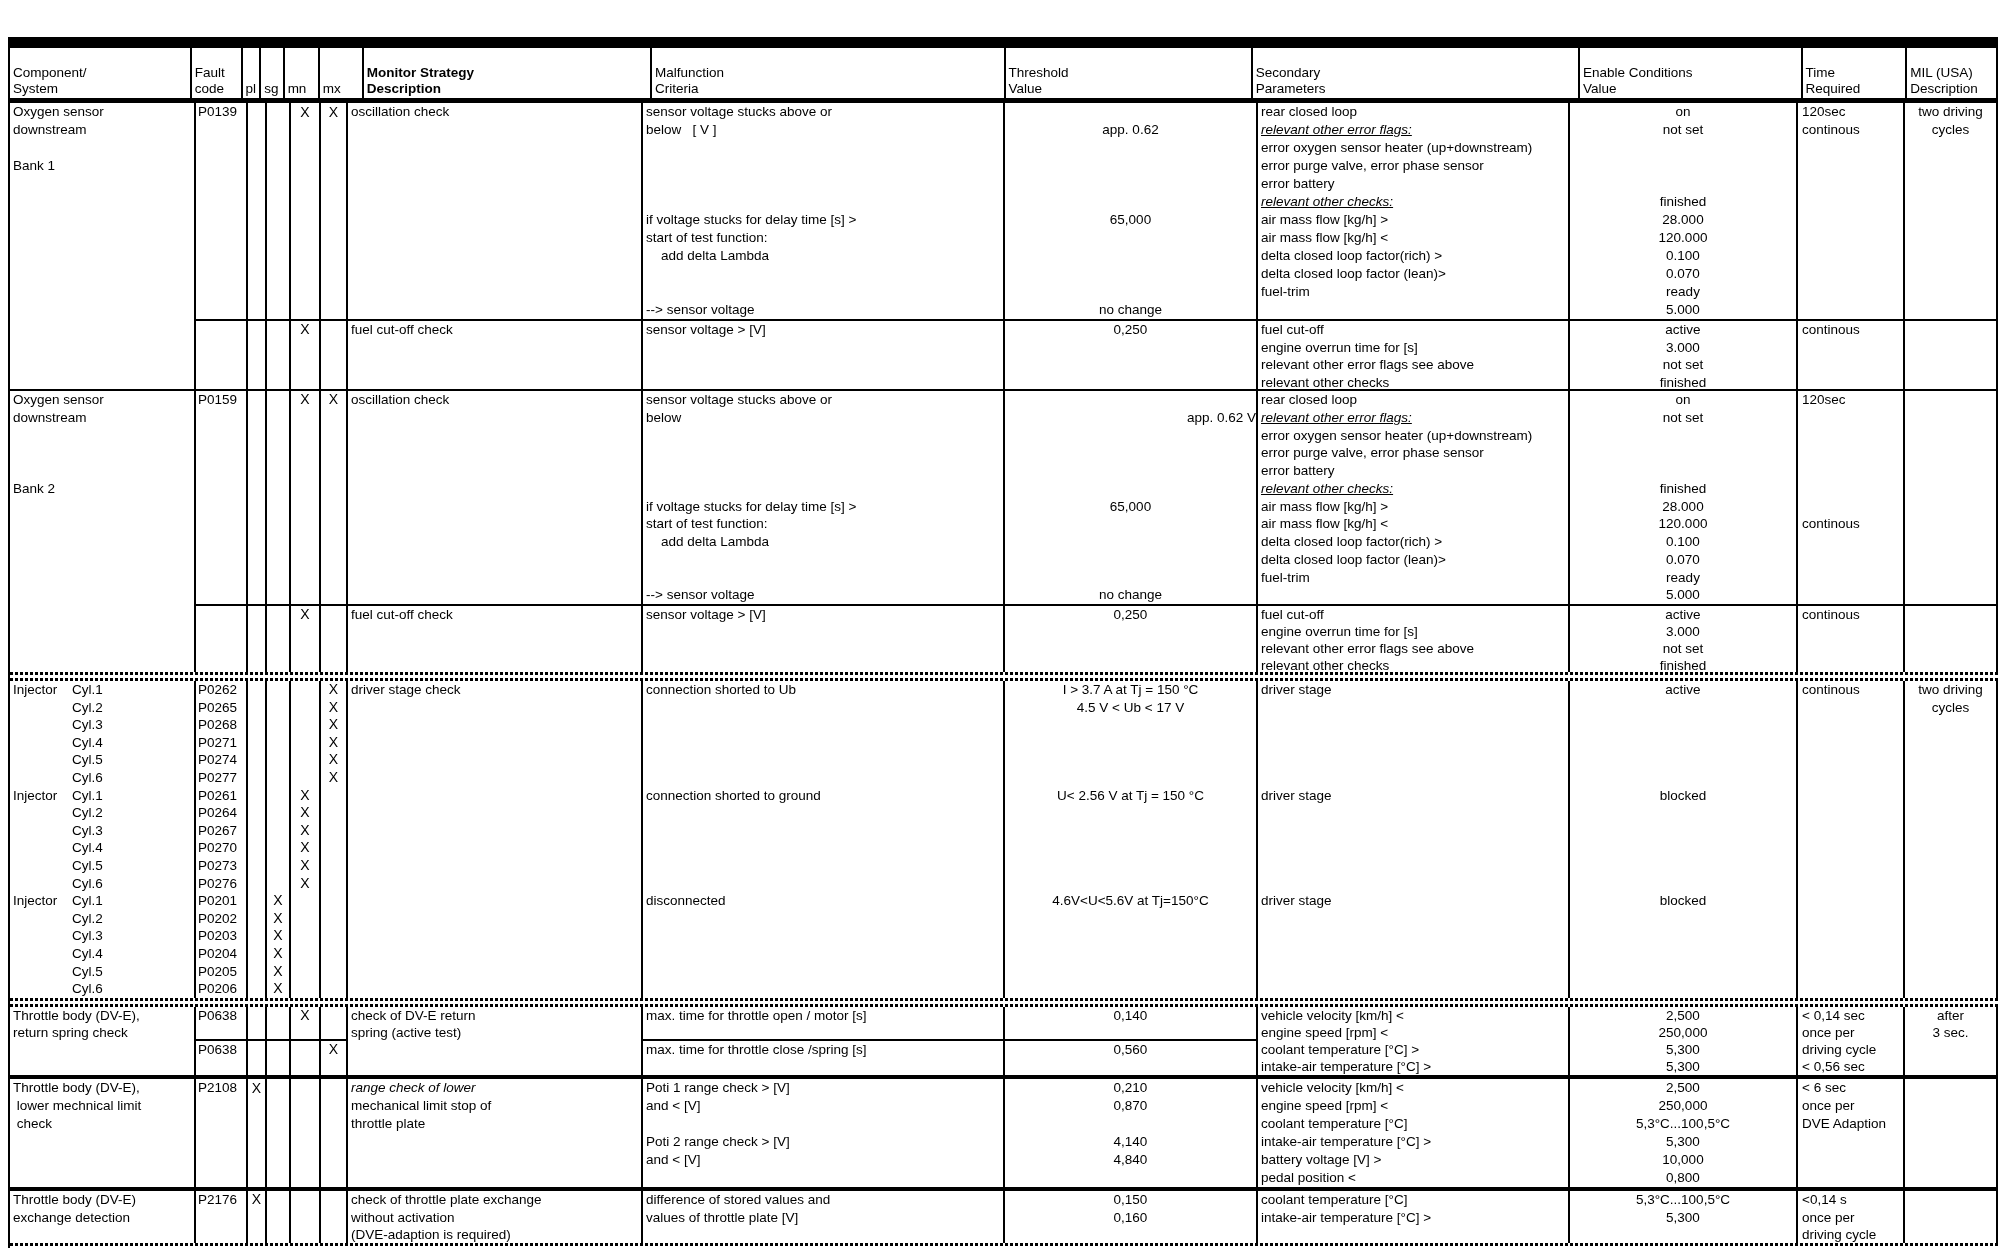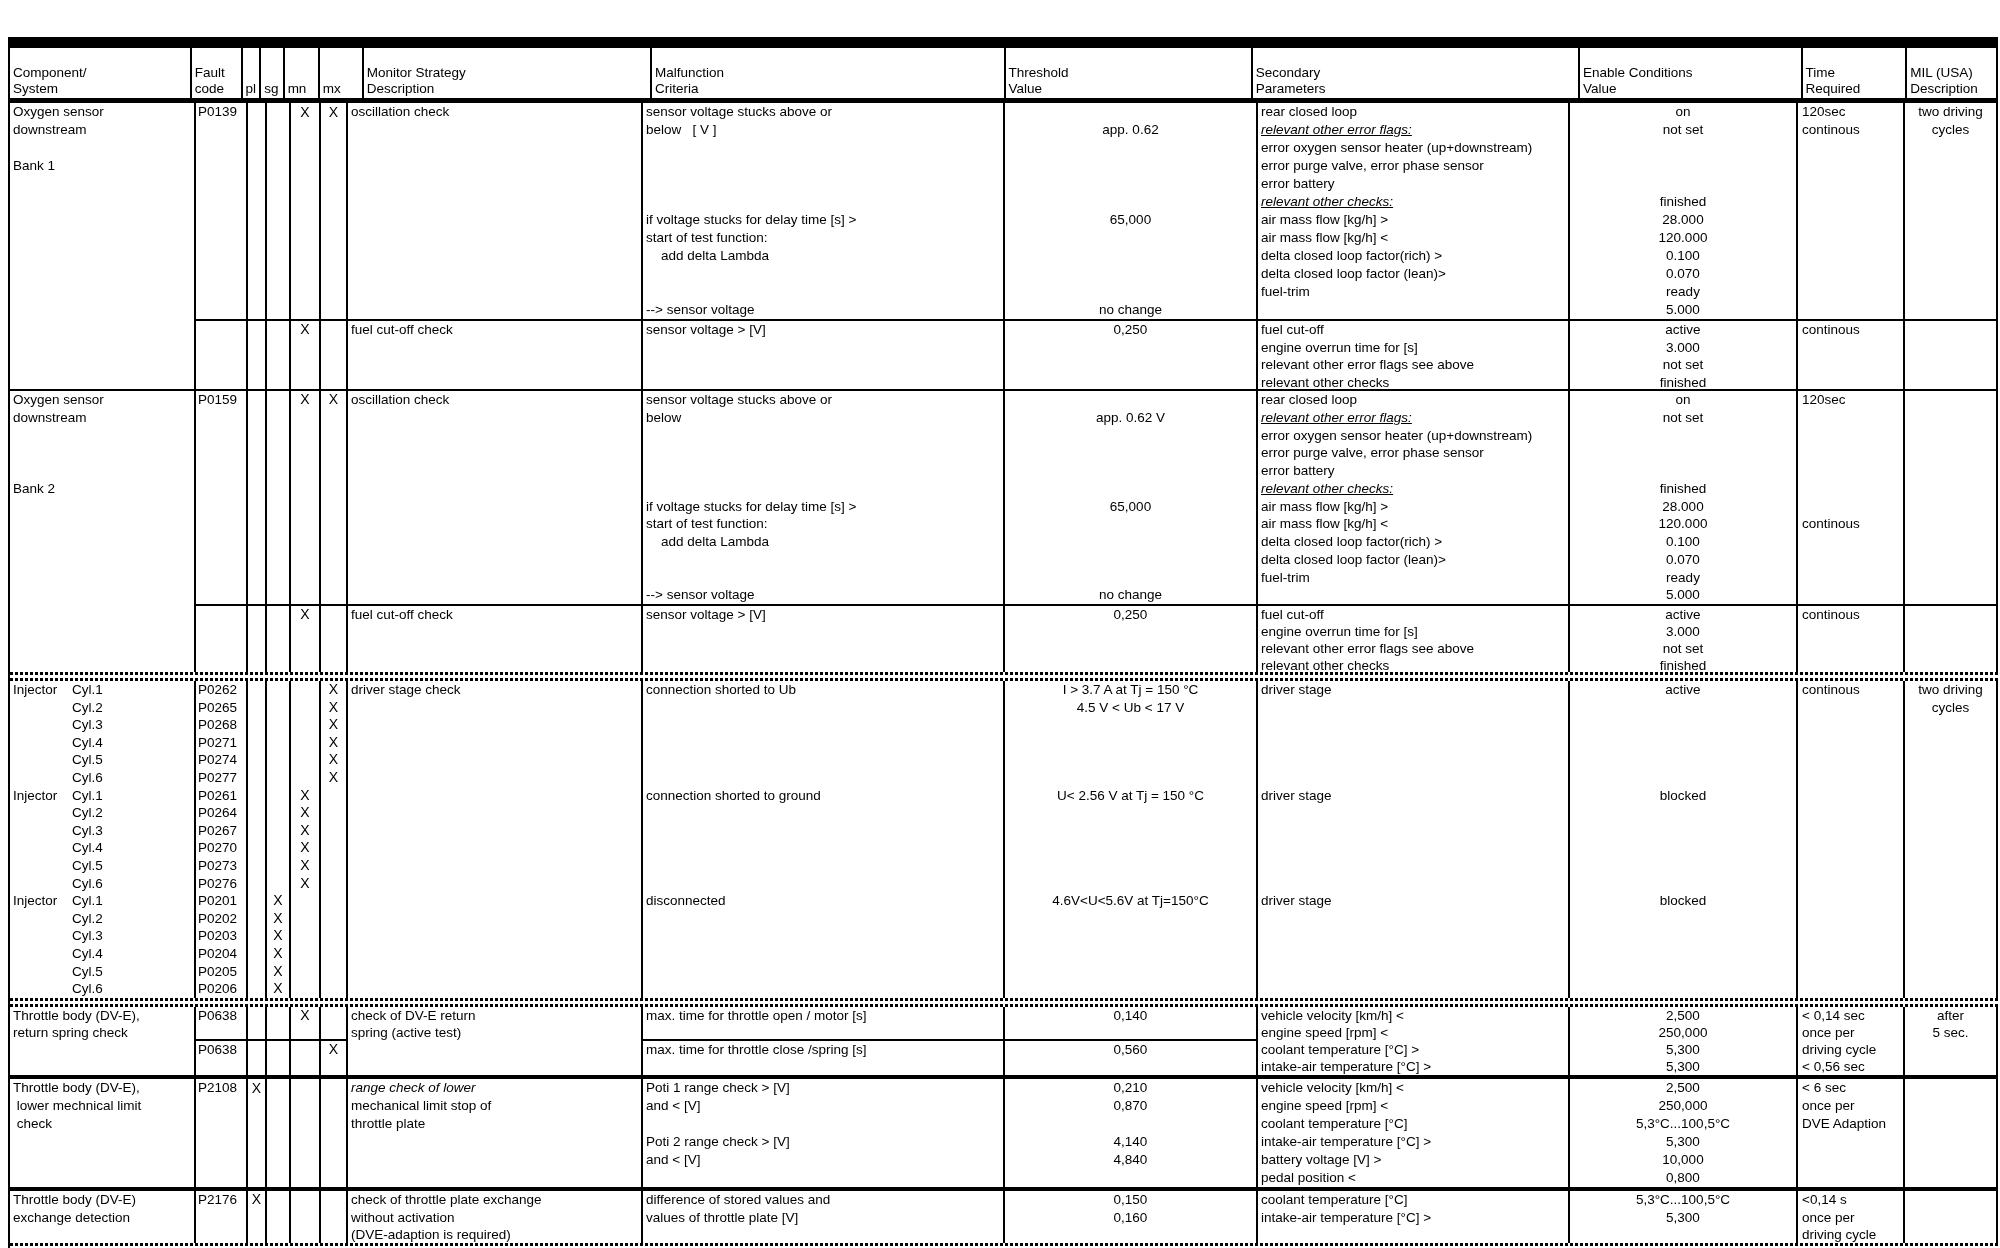--- a/index.html
+++ b/index.html
@@ -49,21 +49,21 @@
       </div>
       <div class="hcell c-sg" style="width: 24px;">
         <div class="hl">sg</div>
       </div>
       <div class="hcell c-mn" style="width: 36px;">
         <div class="hl">mn</div>
       </div>
       <div class="hcell c-mx" style="width: 45px;">
         <div class="hl">mx</div>
       </div>
-      <div class="hcell c-monitor" style="width: 295px;">
+      <div class="hcell c-monitor" style="width: 295px; font-weight: bold;">
         <div class="hl">Monitor Strategy</div>
         <div class="hl">Description</div>
       </div>
       <div class="hcell c-malfunction" style="width: 362px;">
         <div class="hl">Malfunction</div>
         <div class="hl">Criteria</div>
       </div>
       <div class="hcell c-threshold" style="width: 253px;">
         <div class="hl">Threshold</div>
         <div class="hl">Value</div>
@@ -209,21 +209,21 @@
       </div>
       <div class="cell c-malfunction" style="width: 362px;">
         <div class="ln" style="top: 0px;">sensor voltage stucks above or</div>
         <div class="ln" style="top: 18px;">below</div>
         <div class="ln" style="top: 107px;">if voltage stucks for delay time [s] &gt;</div>
         <div class="ln" style="top: 124px;">start of test function:</div>
         <div class="ln" style="top: 142px;">    add delta Lambda</div>
         <div class="ln" style="top: 195px;">--&gt; sensor voltage</div>
       </div>
       <div class="cell c-threshold" style="width: 253px;">
-        <div class="ln" style="top: 18px;">app. 0.62 V</div>
+        <div class="ln" style="top: 18px; text-align: right;">app. 0.62 V</div>
         <div class="ln" style="top: 107px;">65,000</div>
         <div class="ln" style="top: 195px;">no change</div>
       </div>
       <div class="cell c-secondary" style="width: 312px;">
         <div class="ln" style="top: 0px;">rear closed loop</div>
         <div class="ln ui" style="top: 18px;">relevant other error flags:</div>
         <div class="ln" style="top: 36px;">error oxygen sensor heater (up+downstream)</div>
         <div class="ln" style="top: 53px;">error purge valve, error phase sensor</div>
         <div class="ln" style="top: 71px;">error battery</div>
         <div class="ln ui" style="top: 89px;">relevant other checks:</div>
@@ -436,21 +436,21 @@
         <div class="ln" style="top: 51px;">5,300</div>
       </div>
       <div class="cell c-time" style="width: 107px;">
         <div class="ln" style="top: 0px;">&lt; 0,14 sec</div>
         <div class="ln" style="top: 17px;">once per</div>
         <div class="ln" style="top: 34px;">driving cycle</div>
         <div class="ln" style="top: 51px;">&lt; 0,56 sec</div>
       </div>
       <div class="cell c-mil" style="width: 93px;">
         <div class="ln" style="top: 0px;">after</div>
-        <div class="ln" style="top: 17px;">5 sec.</div>
+        <div class="ln" style="top: 17px;">3 sec.</div>
       </div>
     </div>
     <div class="sep-thick"></div>
     <div class="section" style="height: 108px; line-height: 18px;">
       <div class="cell c-component" style="width: 186px;">
         <div class="ln" style="top: 0px;">Throttle body (DV-E),</div>
         <div class="ln" style="top: 18px;"> lower mechnical limit</div>
         <div class="ln" style="top: 36px;"> check</div>
       </div>
       <div class="cell c-fault" style="width: 52px;">

